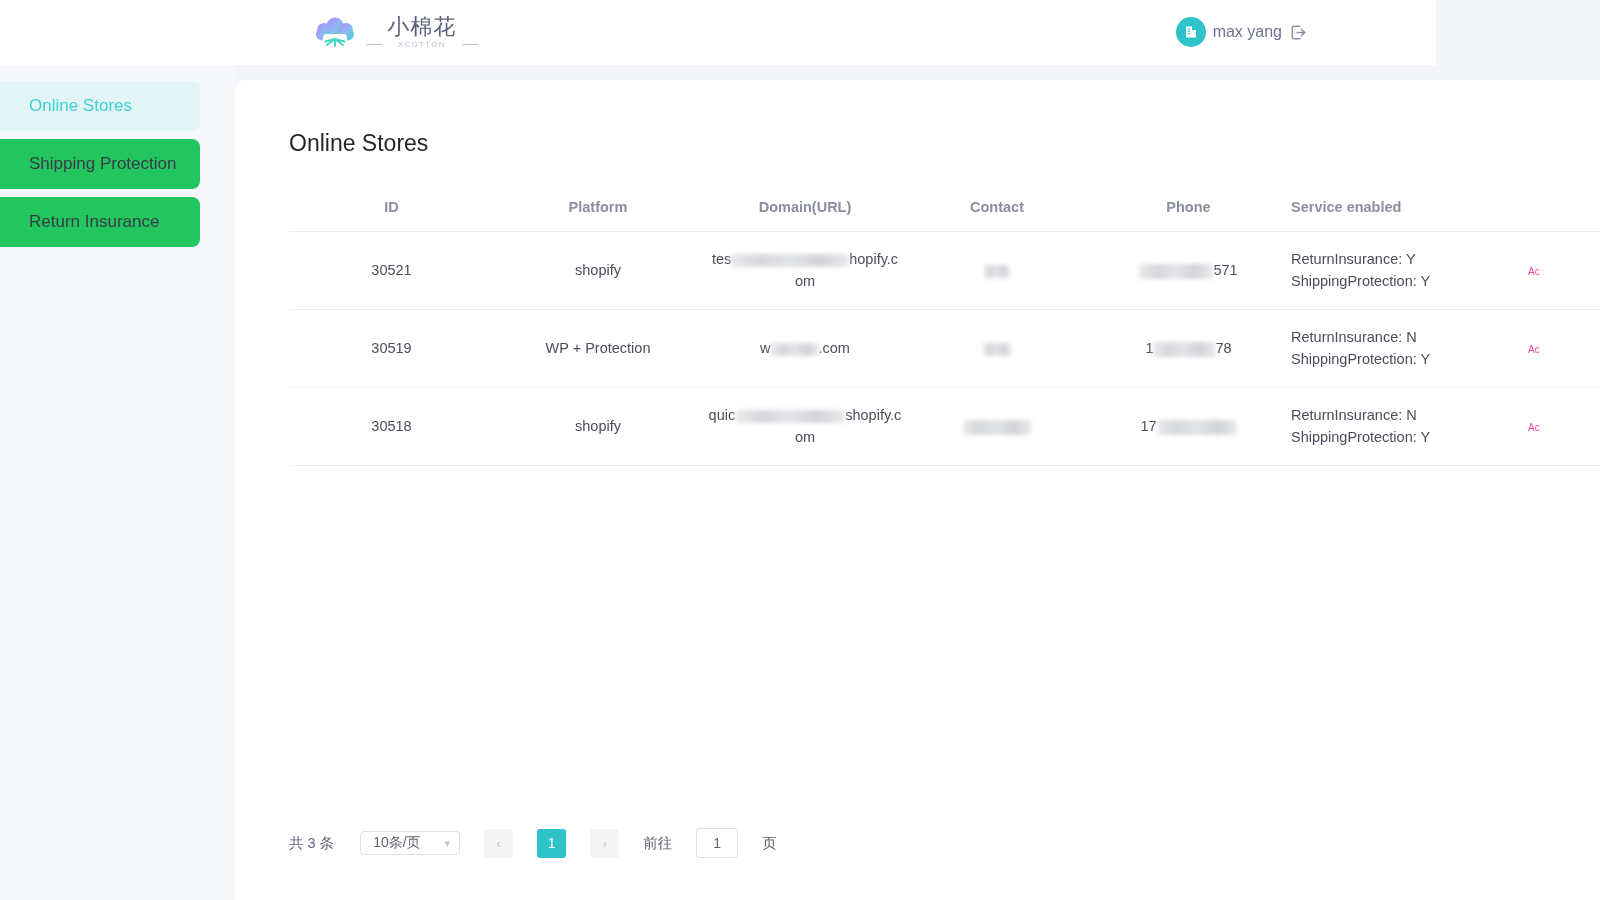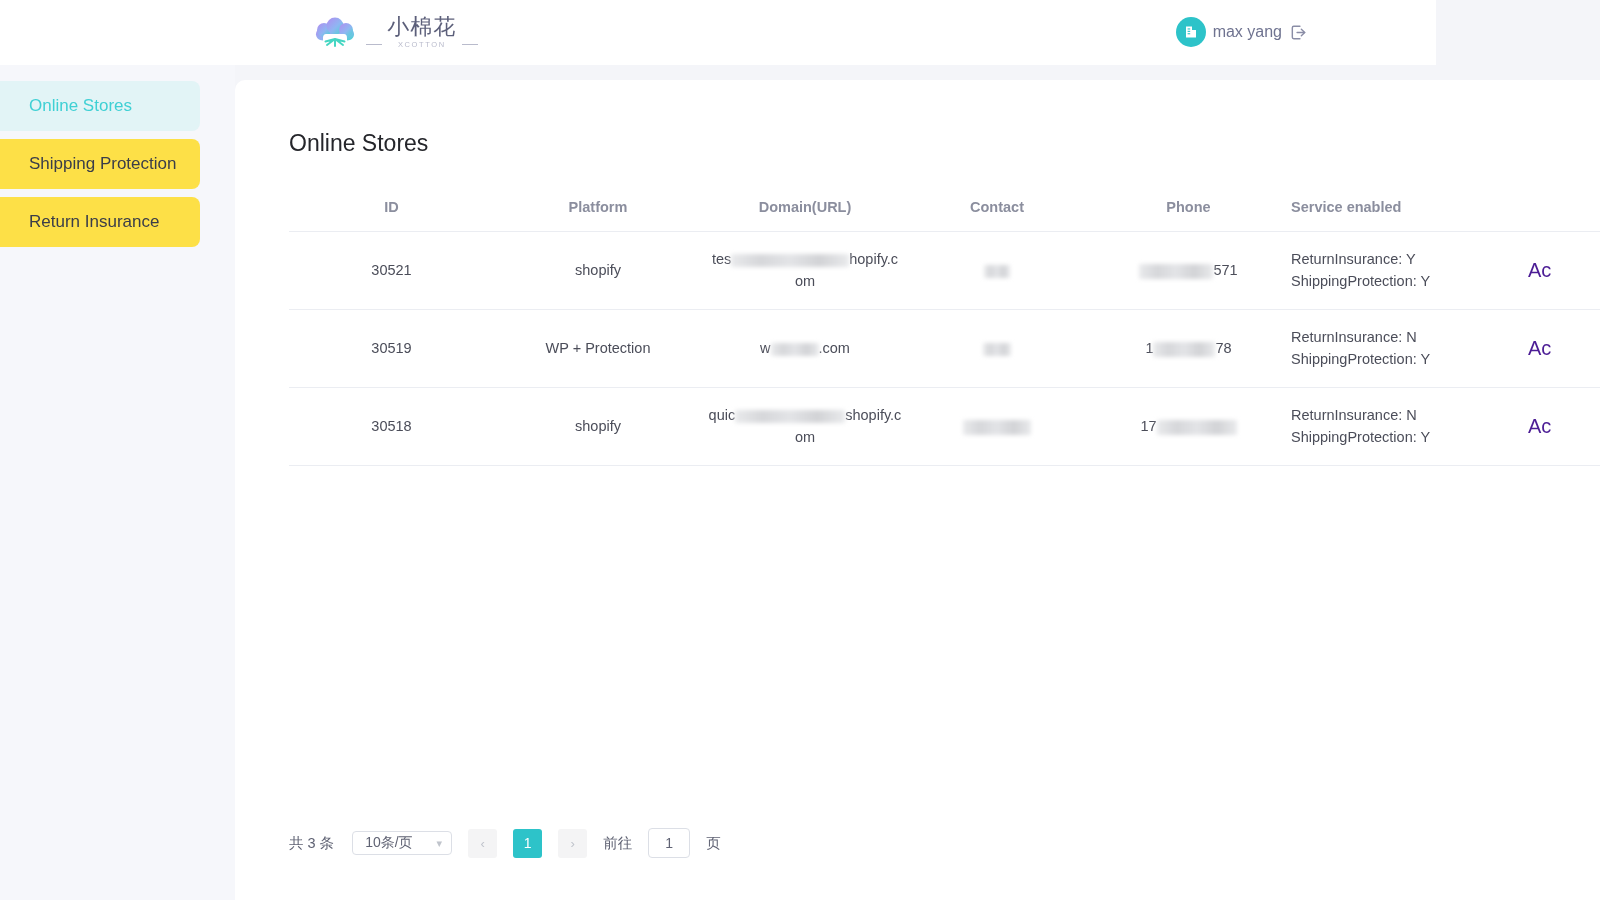--- a/index.html
+++ b/index.html
@@ -46,21 +46,21 @@
   .sidebar {
     position: absolute; left: 0; top: 65px;
     width: 235px; height: 835px;
     background: #f6f7fb;
   }
   .side-item {
     width: 200px; height: 50px;
     display: flex; align-items: center;
     padding-left: 29px;
     font-size: 17px; color: #3a3d49;
-    background: #fde047;
+    background: #22c55e;
     border-radius: 0 8px 8px 0;
     margin-bottom: 8px;
     cursor: pointer;
   }
   .side-item:first-child { margin-top: 16px; }
   .side-item.active { background: #e2f4f6; color: #3fd0d4; }
 
   
   .main-card {
     position: absolute; left: 235px; top: 80px;
@@ -92,37 +92,37 @@
   .col-id      { width: 205px; }
   .col-plat    { width: 208px; }
   .col-domain  { width: 206px; }
   .col-contact { width: 178px; }
   .col-phone   { width: 205px; }
   .col-service { width: 215px; }
   .col-action  { width: 203px; }
   td.service-cell, th.service-cell { text-align: left; padding-left: 0; }
   .service-line { white-space: nowrap; }
   td.action-cell { text-align: left; padding-left: 22px; }
-  .action-link { color: #4c1d95; font-size: 20px; cursor: pointer; }
+  .action-link { color: #ec4899; font-size: 10px; cursor: pointer; }
   .domain-cell { word-break: break-all; line-height: 1.55; }
 
   
   .redact {
     display: inline-block; vertical-align: middle;
     background: linear-gradient(90deg,#e9eaec,#d6d7da,#e3e4e7,#d2d3d6,#e9eaec);
     filter: blur(2.2px);
     border-radius: 1px;
     height: 13px;
   }
   .redact.tall { height: 15px; }
 
   
   .pagination {
     position: absolute; left: 54px; bottom: 42px;
-    display: flex; align-items: center; gap: 16px;
+    display: flex; align-items: center; gap: 24px;
     font-size: 14.5px; color: #5f6273;
   }
   .total-txt { margin-right: 2px; }
   .page-size {
     width: 100px; height: 24px;
     border: 1px solid #dcdfe6; border-radius: 4px;
     display: flex; align-items: center; justify-content: space-between;
     padding: 0 9px 0 12px; background: #fff; cursor: pointer;
     color: #5f6273; font-size: 14px; text-align: center;
   }

